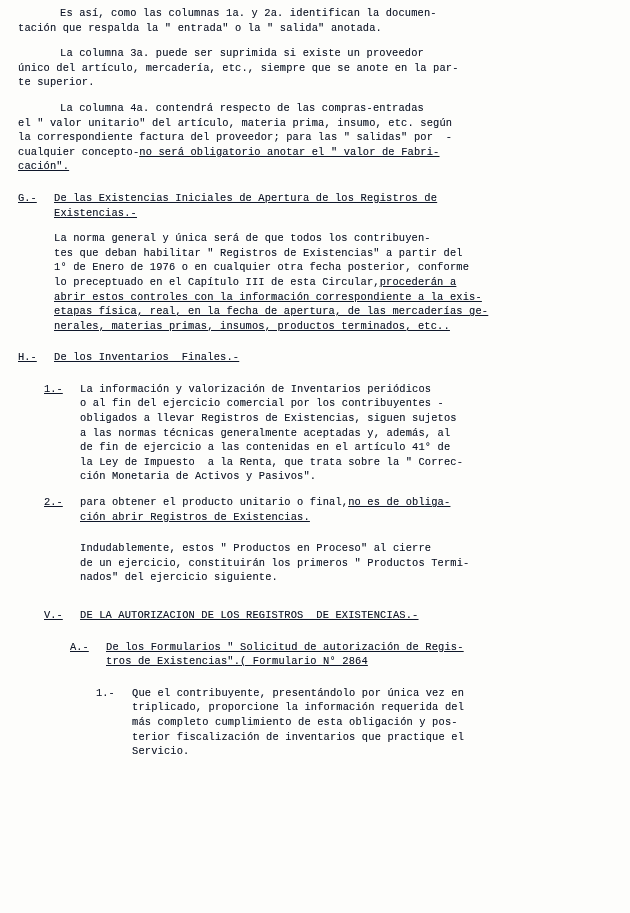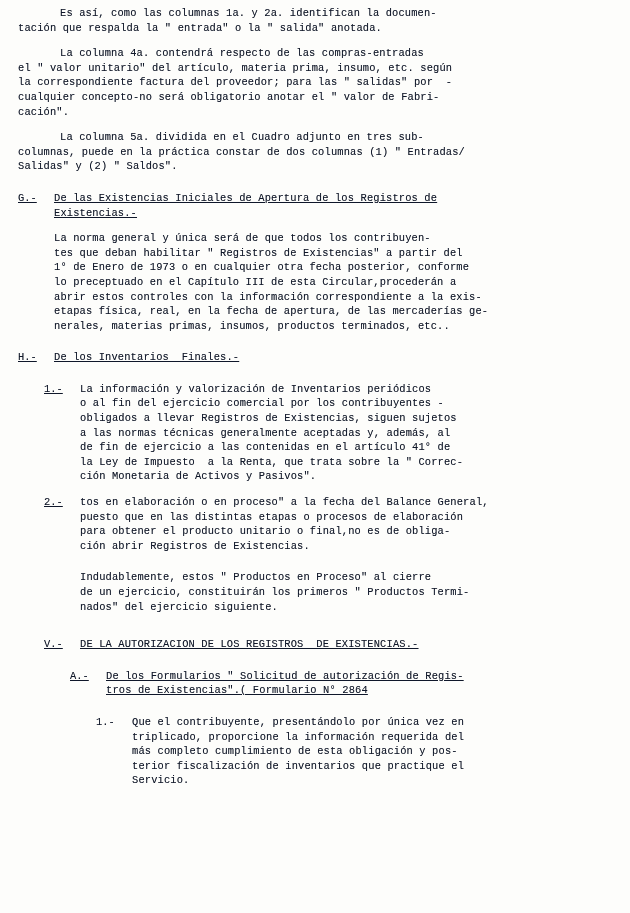--- a/index.html
+++ b/index.html
@@ -27,21 +27,21 @@
   }
   .para {
     font-size: 10.4px;
     line-height: 14.6px;
     letter-spacing: 0.15px;
     margin: 0 0 11px 0;
     white-space: pre-wrap;
     text-align: left;
   }
   .para .ind { display: inline-block; width: 42px; }
-  .u { }
+  .u { text-decoration: underline; }
   .blk { display: block; }
 
   
   .sec {
     position: relative;
     margin: 0 0 11px 0;
     padding-left: 36px;
   }
   .sec.deep { padding-left: 36px; margin-left: 26px; }
   .sec.deep2 { padding-left: 36px; margin-left: 52px; }
@@ -70,43 +70,43 @@
 </style>
 </head>
 <body>
 
 <div class="page">
   <div class="doc">
 
     <p class="para"><span class="ind"></span><span>Es así, como las columnas 1a. y 2a. identifican la documen-
 tación que respalda la " entrada" o la " salida" anotada.</span></p>
 
+    <p class="para"><span class="ind"></span><span>La columna 3a. puede ser suprimida si existe un proveedor
+único del artículo, mercadería, etc., siempre que se anote en la par-
+te superior.</span></p>
 
     <p class="para"><span class="ind"></span><span>La columna 4a. contendrá respecto de las compras-entradas
 el " valor unitario" del artículo, materia prima, insumo, etc. según
 la correspondiente factura del proveedor; para las " salidas" por  -
 cualquier concepto-</span><span class="u">no será obligatorio anotar el " valor de Fabri-</span><span class="blk u">cación".</span></p>
 
-    <p class="para"><span class="ind"></span><span>La columna 5a. dividida en el Cuadro adjunto en tres sub-
-columnas, puede en la práctica constar de dos columnas (1) " Entradas/
-Salidas" y (2) " Saldos".</span></p>
 
     <div class="spacer-sm"></div>
 
     <div class="sec heading">
       <span class="marker">G.-</span>
       <div class="body">De las Existencias Iniciales de Apertura de los Registros de
 Existencias.-</div>
     </div>
 
     <div class="sec">
       <span class="marker nounderline"></span>
       <div class="body"><span class="ind"></span><span>La norma general y única será de que todos los contribuyen-
 tes que deban habilitar " Registros de Existencias" a partir del
-1° de Enero de 1973 o en cualquier otra fecha posterior, conforme
+1° de Enero de 1976 o en cualquier otra fecha posterior, conforme
 lo preceptuado en el Capítulo III de esta Circular,</span><span class="u">procederán a
 abrir estos controles con la información correspondiente a la exis-
 etapas física, real, en la fecha de apertura, de las mercaderías ge-
 nerales, materias primas, insumos, productos terminados, etc..</span></div>
     </div>
 
     <div class="spacer-sm"></div>
 
     <div class="sec heading">
       <span class="marker">H.-</span>
@@ -121,22 +121,21 @@
 o al fin del ejercicio comercial por los contribuyentes -
 obligados a llevar Registros de Existencias, siguen sujetos
 a las normas técnicas generalmente aceptadas y, además, al
 de fin de ejercicio a las contenidas en el artículo 41° de
 la Ley de Impuesto  a la Renta, que trata sobre la " Correc-
 ción Monetaria de Activos y Pasivos".</span></div>
     </div>
 
     <div class="sec deep">
       <span class="marker">2.-</span>
-      <div class="body"><span class="ind"></span><span class="blk u">tos en elaboración o en proceso" a la fecha del Balance General,
-puesto que en las distintas etapas o procesos de elaboración</span><span>para obtener el producto unitario o final,</span><span class="u">no es de obliga-
+      <div class="body"><span class="ind"></span><span>para obtener el producto unitario o final,</span><span class="u">no es de obliga-
 ción abrir Registros de Existencias.</span></div>
     </div>
 
     <div class="spacer-sm"></div>
 
     <div class="sec deep">
       <span class="marker nounderline"></span>
       <div class="body"><span class="ind"></span><span>Indudablemente, estos " Productos en Proceso" al cierre
 de un ejercicio, constituirán los primeros " Productos Termi-
 nados" del ejercicio siguiente.</span></div>

